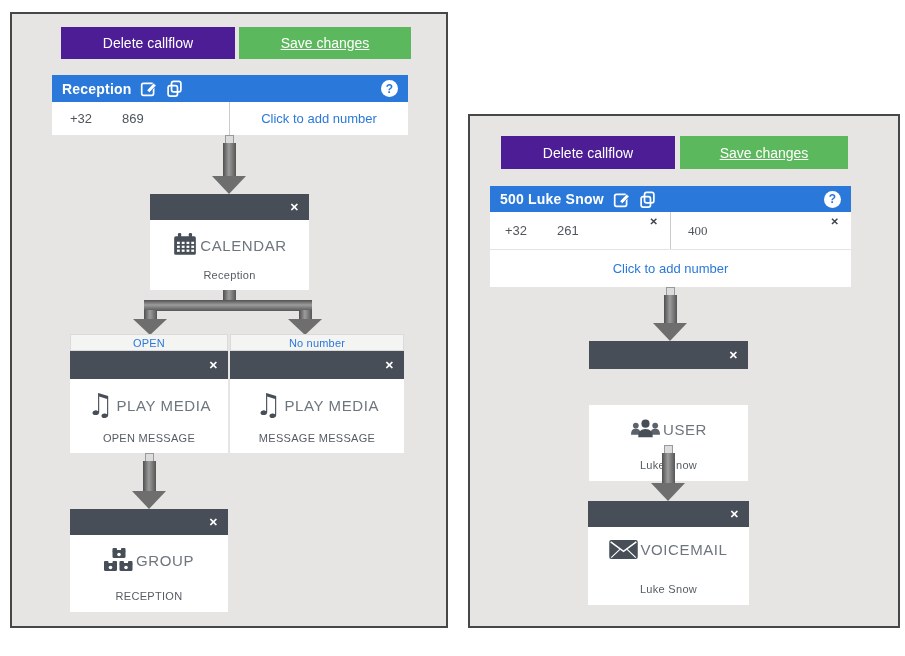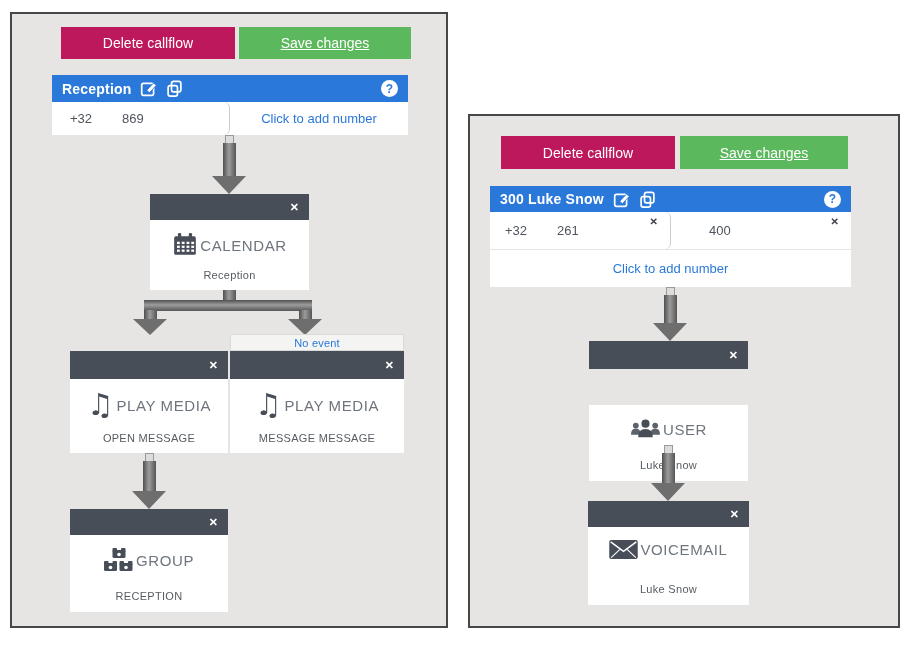--- a/index.html
+++ b/index.html
@@ -6,34 +6,34 @@
   html,body { background:#ffffff; }
   body { font-family:"Liberation Sans", sans-serif; }
   #stage { position:relative; width:905px; height:656px; background:#ffffff; overflow:hidden; }
 
   .panel { position:absolute; background:#e6e5e3; border:2px solid #474747; }
   #panel-left  { left:10px;  top:12px;  width:438px; height:616px; }
   #panel-right { left:468px; top:114px; width:432px; height:514px; }
 
   .btn { position:absolute; display:flex; align-items:center; justify-content:center;
          color:#ffffff; font-size:14px; cursor:pointer; }
-  .btn-red   { background:#be185d; }
+  .btn-red   { background:#4c1d95; }
   .btn-green { background:#5cb85c;text-decoration:underline; }
 
   .bar-blue { position:absolute; background:#2a79da; color:#ffffff; display:flex;
               align-items:center; padding:0 10px; }
   .bar-title { font-size:14px; font-weight:bold; letter-spacing:.2px; }
   .bar-icon { margin-left:9px; display:flex; align-items:center; cursor:pointer; }
   .help-badge { margin-left:auto; width:17px; height:17px; border-radius:50%;
                 background:#ffffff; color:#2a79da; font-size:12px; font-weight:bold;
                 display:flex; align-items:center; justify-content:center; cursor:pointer; }
 
   .num-row { position:absolute; background:#ffffff; display:flex; }
   .num-cell { position:relative; height:100%; display:flex; align-items:center;
-              font-size:13px; color:#4e555c; cursor:pointer;border-radius:6px; }
+              font-size:13px; color:#4e555c; cursor:pointer; }
   .num-cell.divided { border-right:1px solid #cccccc; }
   .num-prefix { margin-left:18px; }
   .num-value  { margin-left:30px; }
   .cell-x { position:absolute; top:5px; right:12px; font-size:10px; font-weight:bold;
             color:#3c4248; cursor:pointer; line-height:1; }
   .add-link { width:100%; display:flex; align-items:center; justify-content:center;
               color:#2a79da; font-size:13px; cursor:pointer; }
   .add-row { position:absolute; background:#ffffff; display:flex; align-items:center;
              justify-content:center; border-top:1px solid #e4e4e4; }
 
@@ -138,21 +138,22 @@
       </div>
     </div>
 
     <div class="shaft" style="left:211px;top:276px;height:11px;"></div>
     <div class="hbar" style="left:132px;top:286px;width:168px;"></div>
     <div class="shaft" style="left:132px;top:296px;height:9px;"></div>
     <div class="ahead" style="left:121px;top:305px;border-top-width:16px;"></div>
     <div class="shaft" style="left:287px;top:296px;height:9px;"></div>
     <div class="ahead" style="left:276px;top:305px;border-top-width:16px;"></div>
 
-    <div class="strip" style="left:218px;top:320px;width:174px;height:17px;">No event</div>
+    <div class="strip" style="left:58px;top:320px;width:158px;height:17px;">OPEN</div>
+    <div class="strip" style="left:218px;top:320px;width:174px;height:17px;">No number</div>
 
     <div class="node" style="left:58px;top:337px;width:158px;">
       <div class="node-header" style="height:28px;">
         <span class="node-close">✕</span>
       </div>
       <div class="node-body" style="height:74px;padding:11px 0 9px;">
         <div class="node-title-row">
           <span class="music-glyph">♫</span>
           <span>PLAY MEDIA</span>
         </div>
@@ -211,21 +212,21 @@
       </div>
     </div>
   </div>
 
   <div class="panel" id="panel-right">
 
     <div class="btn btn-red" style="left:31px;top:20px;width:174px;height:33px;">Delete callflow</div>
     <div class="btn btn-green" style="left:210px;top:20px;width:168px;height:33px;">Save changes</div>
 
     <div class="bar-blue" style="left:20px;top:70px;width:361px;height:26px;">
-      <span class="bar-title">300 Luke Snow</span>
+      <span class="bar-title">500 Luke Snow</span>
       <span class="bar-icon">
         <svg class="icon-svg" width="17" height="17" viewBox="0 0 20 20">
           <rect x="2" y="4" width="14" height="14" rx="2" fill="none" stroke="#ffffff" stroke-width="2"></rect>
           <path d="M8 12 L16 3.5 L19 6.5 L11 15 Z" fill="#ffffff" stroke="#2a79da" stroke-width="1"></path>
         </svg>
       </span>
       <span class="bar-icon">
         <svg class="icon-svg" width="17" height="17" viewBox="0 0 20 20">
           <rect x="6.5" y="1.5" width="11" height="12.5" rx="2.5" fill="none" stroke="#ffffff" stroke-width="2"></rect>
           <rect x="2.5" y="6.5" width="11" height="12.5" rx="2.5" fill="none" stroke="#ffffff" stroke-width="2"></rect>
@@ -234,21 +235,21 @@
       <span class="help-badge">?</span>
     </div>
 
     <div class="num-row" style="left:20px;top:96px;width:361px;height:37px;">
       <div class="num-cell divided" style="width:181px;">
         <span class="num-prefix" style="margin-left:15px;">+32</span>
         <span class="num-value">261</span>
         <span class="cell-x">✕</span>
       </div>
       <div class="num-cell" style="width:180px;">
-        <span class="num-prefix" style="margin-left:38px;">400</span>
+        <span class="num-prefix" style="margin-left:17px;font-family:Liberation Serif, serif;">400</span>
         <span class="cell-x">✕</span>
       </div>
     </div>
 
     <div class="add-row" style="left:20px;top:133px;width:361px;height:38px;">
       <span class="add-link">Click to add number</span>
     </div>
 
     <div class="port" style="left:196px;top:171px;"></div>
     <div class="shaft" style="left:194px;top:179px;height:28px;"></div>

